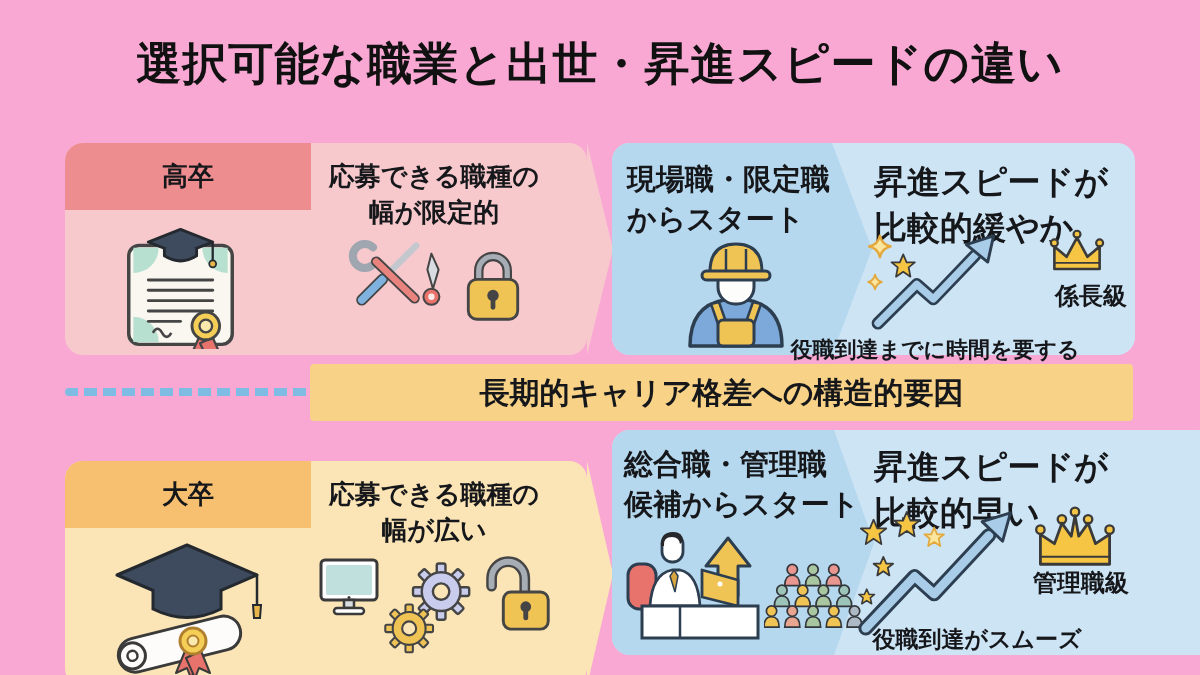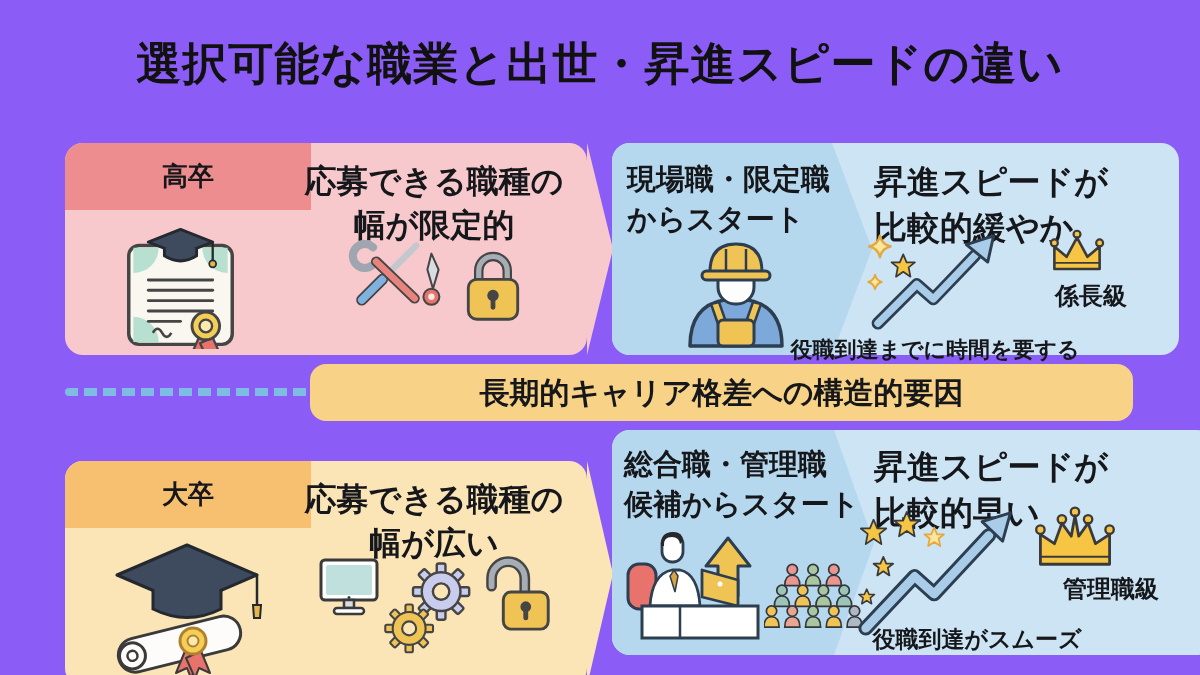--- a/index.html
+++ b/index.html
@@ -1,41 +1,41 @@
 <!DOCTYPE html>
 <html><head>
 <meta charset="utf-8">
 <style>
   html,body{margin:0;padding:0;}
   body{
     width:1200px;height:675px;background:#ffffff;
     font-family:"Liberation Sans","DejaVu Sans",sans-serif;
     color:#17191c; overflow:hidden;
   }
-  .stage{position:relative;width:1200px;height:675px;background:#8b5cf6;}
+  .stage{position:relative;width:1200px;height:675px;background:#f9a8d4;}
   .title{
     position:absolute;left:0;top:34px;width:1200px;text-align:center;
     font-size:45px;font-weight:900;letter-spacing:1px;color:#111;
   }
   .block{position:absolute;border-radius:18px;}
   
   .pink-block{left:65px;top:143px;width:522px;height:212px;background:#F7C9CD;}
   .pink-block::after{
     content:"";position:absolute;left:100%;top:0;width:0;height:0;
     border-top:106px solid transparent;border-bottom:106px solid transparent;
     border-left:26px solid #F7C9CD;
   }
-  .blue-block-1{left:612px;top:143px;width:523px;height:212px;background:#CDE4F5;padding-left:44px;}
+  .blue-block-1{left:612px;top:143px;width:523px;height:212px;background:#CDE4F5;}
   .blue-sub-1{position:absolute;left:0;top:0;width:220px;height:212px;background:#B6D8EE;border-radius:18px 0 0 18px;}
   .blue-chev-1{position:absolute;left:220px;top:0;width:0;height:0;
     border-top:106px solid transparent;border-bottom:106px solid transparent;border-left:40px solid #B6D8EE;}
   
   .dash-line{position:absolute;left:65px;top:388px;width:245px;height:8px;border-radius:4px;
     background:repeating-linear-gradient(90deg,#7FBCE4 0 13px,transparent 13px 19px);}
-  .divider-band{position:absolute;left:310px;top:364px;width:823px;height:57px;background:#F7D287;border-radius:16px;}
+  .divider-band{position:absolute;left:310px;top:364px;width:823px;height:57px;background:#F7D287;border-radius:4px;}
   .divider-band .lbl{position:absolute;left:0;top:0;width:100%;height:57px;line-height:57px;
     text-align:center;font-size:30px;font-weight:900;color:#15171a;}
   
   .cream-block{left:65px;top:430px;width:522px;height:225px;background:#FBE5B6;margin-top:31px;}
   .cream-block::after{
     content:"";position:absolute;left:100%;top:0;width:0;height:0;
     border-top:113px solid transparent;border-bottom:112px solid transparent;
     border-left:26px solid #FBE5B6;
   }
   .blue-block-2{left:612px;top:430px;width:603px;height:225px;background:#CDE4F5;}
@@ -43,21 +43,21 @@
   .blue-chev-2{position:absolute;left:222px;top:0;width:0;height:0;
     border-top:113px solid transparent;border-bottom:112px solid transparent;border-left:40px solid #B6D8EE;}
   
   .edu-header{position:absolute;left:0;top:0;width:246px;height:67px;border-radius:18px 0 0 0;
     display:flex;align-items:center;justify-content:center;}
   .edu-header.pink{background:#EE8D8F;}
   .edu-header.orange{background:#F7BF70;}
   .edu-label{font-size:26px;font-weight:900;color:#15171a;}
   
   .t{position:absolute;font-weight:900;color:#15171a;white-space:pre-line;line-height:1.38;}
-  .scope-t{left:238px;top:16px;width:262px;text-align:center;font-size:32px;}
+  .scope-t{left:238px;top:16px;width:262px;text-align:center;font-size:26px;}
   .start-t{left:15px;top:16px;width:240px;text-align:left;font-size:29px;}
   .speed-t{left:262px;top:16px;width:240px;text-align:left;font-size:33px;}
   .rank-t{text-align:right;font-size:24px;}
   .note-t{text-align:center;font-size:22px;margin-top:12px;}
   .icon{position:absolute;}
   svg{display:block;}
 </style>
 </head>
 <body>
 
@@ -335,17 +335,17 @@
         <circle cx="9" cy="27" r="4.5" fill="#F5C543" stroke="#3a3a3a" stroke-width="2.5"></circle>
         <circle cx="32" cy="16" r="4.5" fill="#F5C543" stroke="#3a3a3a" stroke-width="2.5"></circle>
         <circle cx="46" cy="8" r="4.5" fill="#F5C543" stroke="#3a3a3a" stroke-width="2.5"></circle>
         <circle cx="60" cy="16" r="4.5" fill="#F5C543" stroke="#3a3a3a" stroke-width="2.5"></circle>
         <circle cx="83" cy="27" r="4.5" fill="#F5C543" stroke="#3a3a3a" stroke-width="2.5"></circle>
         <path d="M9,64 V32 L24,42 L32,20 L42,34 L46,12 L50,34 L60,20 L68,42 L83,32 V64 z" fill="#F5C543" stroke="#3a3a3a" stroke-width="3" stroke-linejoin="round"></path>
         <line x1="9" y1="56" x2="83" y2="56" stroke="#3a3a3a" stroke-width="2"></line>
       </svg>
     </div>
 
-    <div class="t rank-t" style="left:405px;top:142px;width:112px;margin-left:30px;">管理職級</div>
+    <div class="t rank-t" style="left:405px;top:136px;width:112px;">管理職級</div>
     <div class="t note-t" style="left:225px;top:182px;width:280px;font-size:23px;">役職到達がスムーズ</div>
   </div>
 
 </div>
 
 </body></html>

